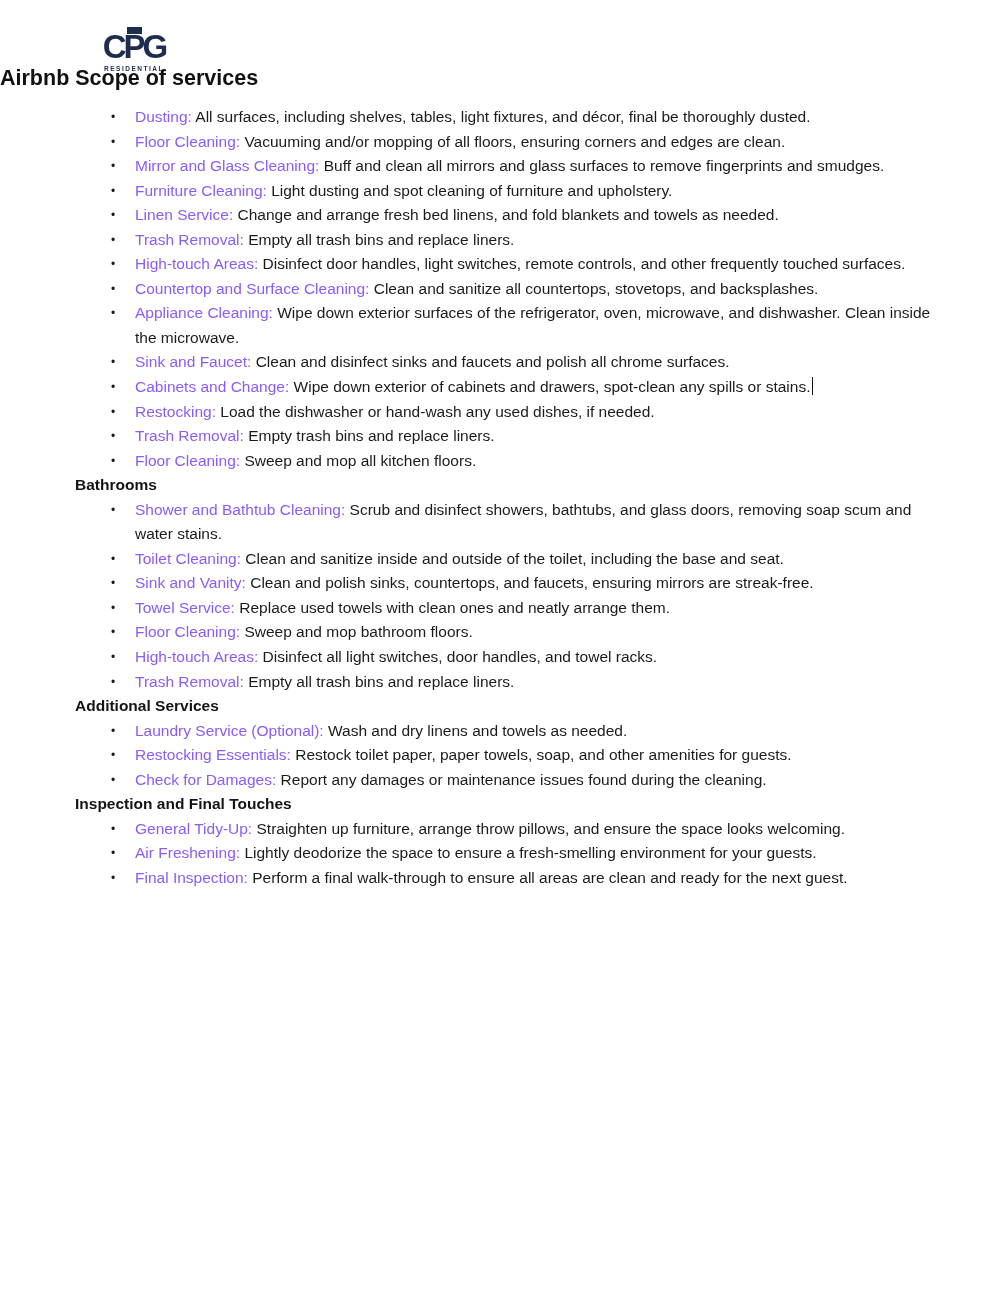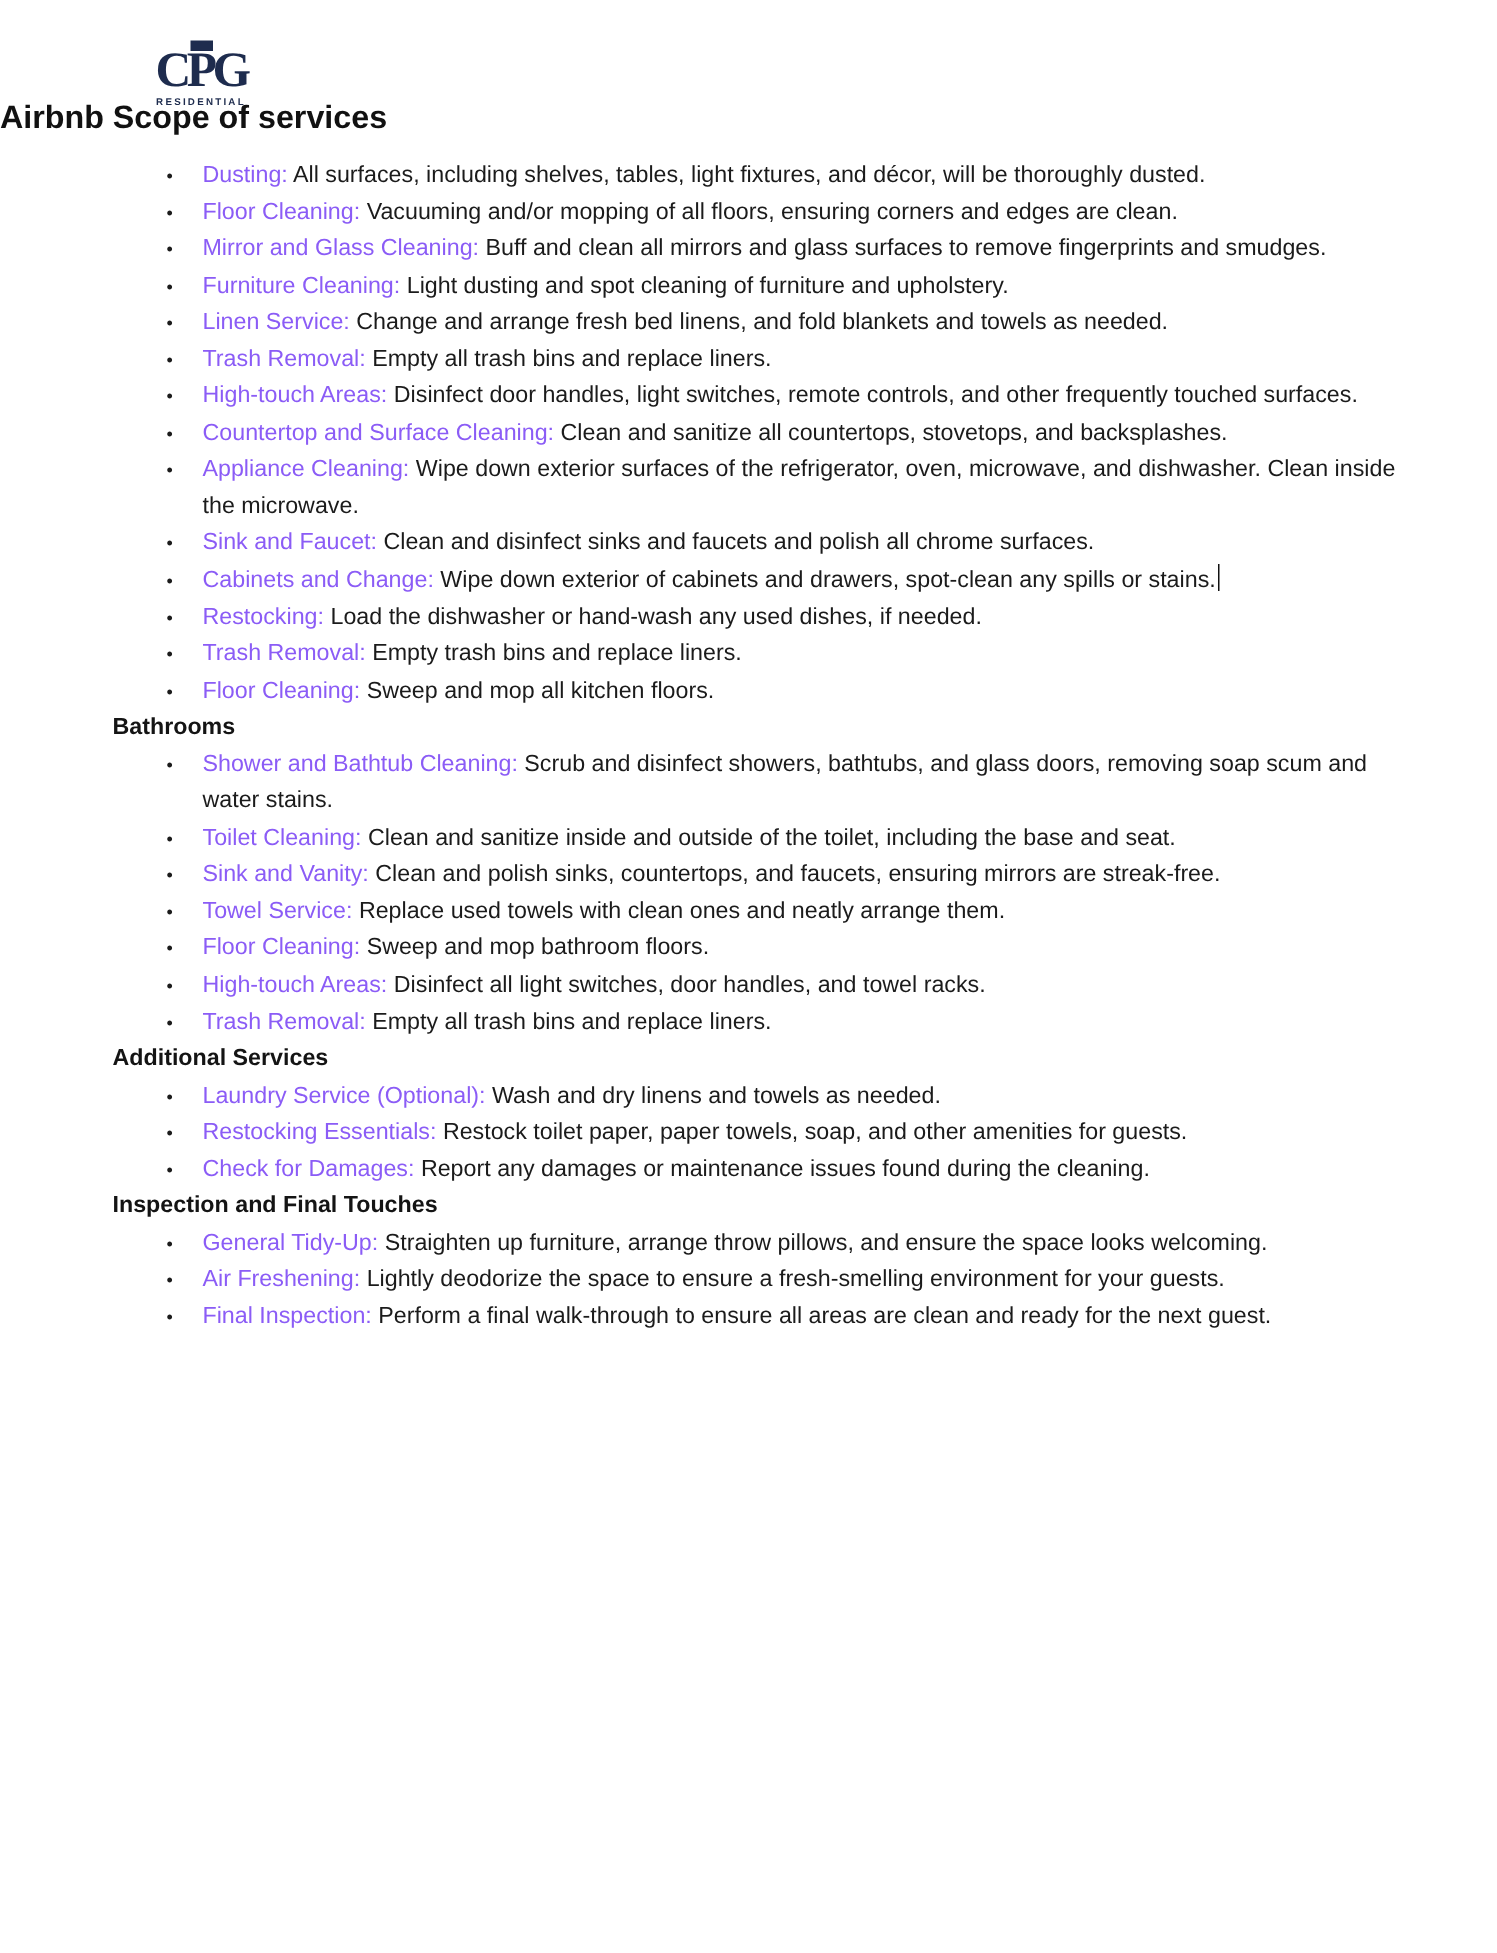--- a/index.html
+++ b/index.html
@@ -9,21 +9,21 @@
     font-family: "Liberation Sans", "DejaVu Sans", sans-serif;
     color: #1b1b1b;
     position: relative;
     overflow: hidden;
   }
   .page { position: relative; width: 998px; height: 1302px; background: #ffffff; }
 
   
   .logo { position: absolute; left: 94px; top: 29px; width: 80px; text-align: center; color: #1e2c4e; cursor: default; }
   .logo-text {
-    font-family: Liberation Serif, serif;
+    font-family: Liberation Sans, sans-serif;
     font-weight: bold; font-size: 33px; line-height: 36px;
     letter-spacing: -3px; position: relative;
   }
   .logo-flag { position: absolute; left: 33px; top: -2px; width: 15px; height: 7px; background: #1e2c4e; }
   .logo-sub {
     font-size: 6.5px; font-weight: bold; letter-spacing: 1.5px;
     margin-top: 0px; white-space: nowrap;
   }
 
   
@@ -59,21 +59,21 @@
     <div class="logo-text">CPG
       <span class="logo-flag" style="background: rgb(30, 44, 78);"></span>
     </div>
     <div class="logo-sub">RESIDENTIAL</div>
   </div>
 
   <h1 class="doc-title">Airbnb Scope of services</h1>
 
   <main class="content">
       <ul class="items">
-        <li class="item"><span class="bullet">•</span><span class="label">Dusting:</span> <span>All surfaces, including shelves, tables, light fixtures, and décor, will be thoroughly dusted.</span></li>
+        <li class="item"><span class="bullet">•</span><span class="label">Dusting:</span> <span>All surfaces, including shelves, tables, light fixtures, and décor, final be thoroughly dusted.</span></li>
         <li class="item"><span class="bullet">•</span><span class="label">Floor Cleaning:</span> <span>Vacuuming and/or mopping of all floors, ensuring corners and edges are clean.</span></li>
         <li class="item"><span class="bullet">•</span><span class="label">Mirror and Glass Cleaning:</span> <span>Buff and clean all mirrors and glass surfaces to remove fingerprints and smudges.</span></li>
         <li class="item"><span class="bullet">•</span><span class="label">Furniture Cleaning:</span> <span>Light dusting and spot cleaning of furniture and upholstery.</span></li>
         <li class="item"><span class="bullet">•</span><span class="label">Linen Service:</span> <span>Change and arrange fresh bed linens, and fold blankets and towels as needed.</span></li>
         <li class="item"><span class="bullet">•</span><span class="label">Trash Removal:</span> <span>Empty all trash bins and replace liners.</span></li>
         <li class="item"><span class="bullet">•</span><span class="label">High-touch Areas:</span> <span>Disinfect door handles, light switches, remote controls, and other frequently touched surfaces.</span></li>
       </ul>
       <ul class="items">
         <li class="item"><span class="bullet">•</span><span class="label">Countertop and Surface Cleaning:</span> <span>Clean and sanitize all countertops, stovetops, and backsplashes.</span></li>
         <li class="item"><span class="bullet">•</span><span class="label">Appliance Cleaning:</span> <span>Wipe down exterior surfaces of the refrigerator, oven, microwave, and dishwasher. Clean inside the microwave.</span></li>

